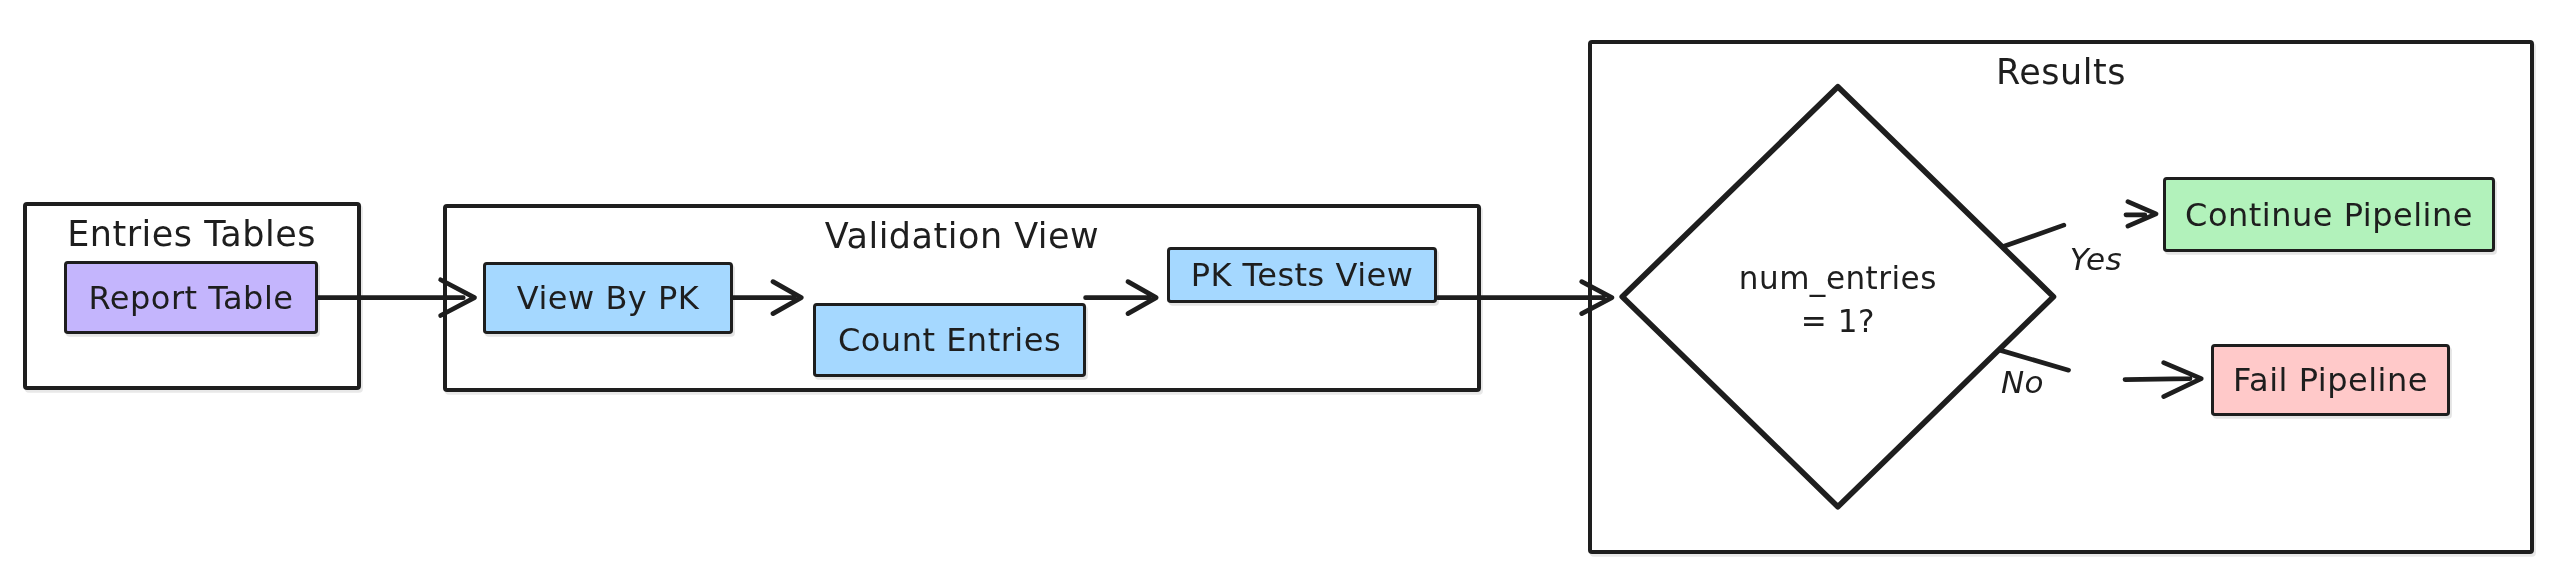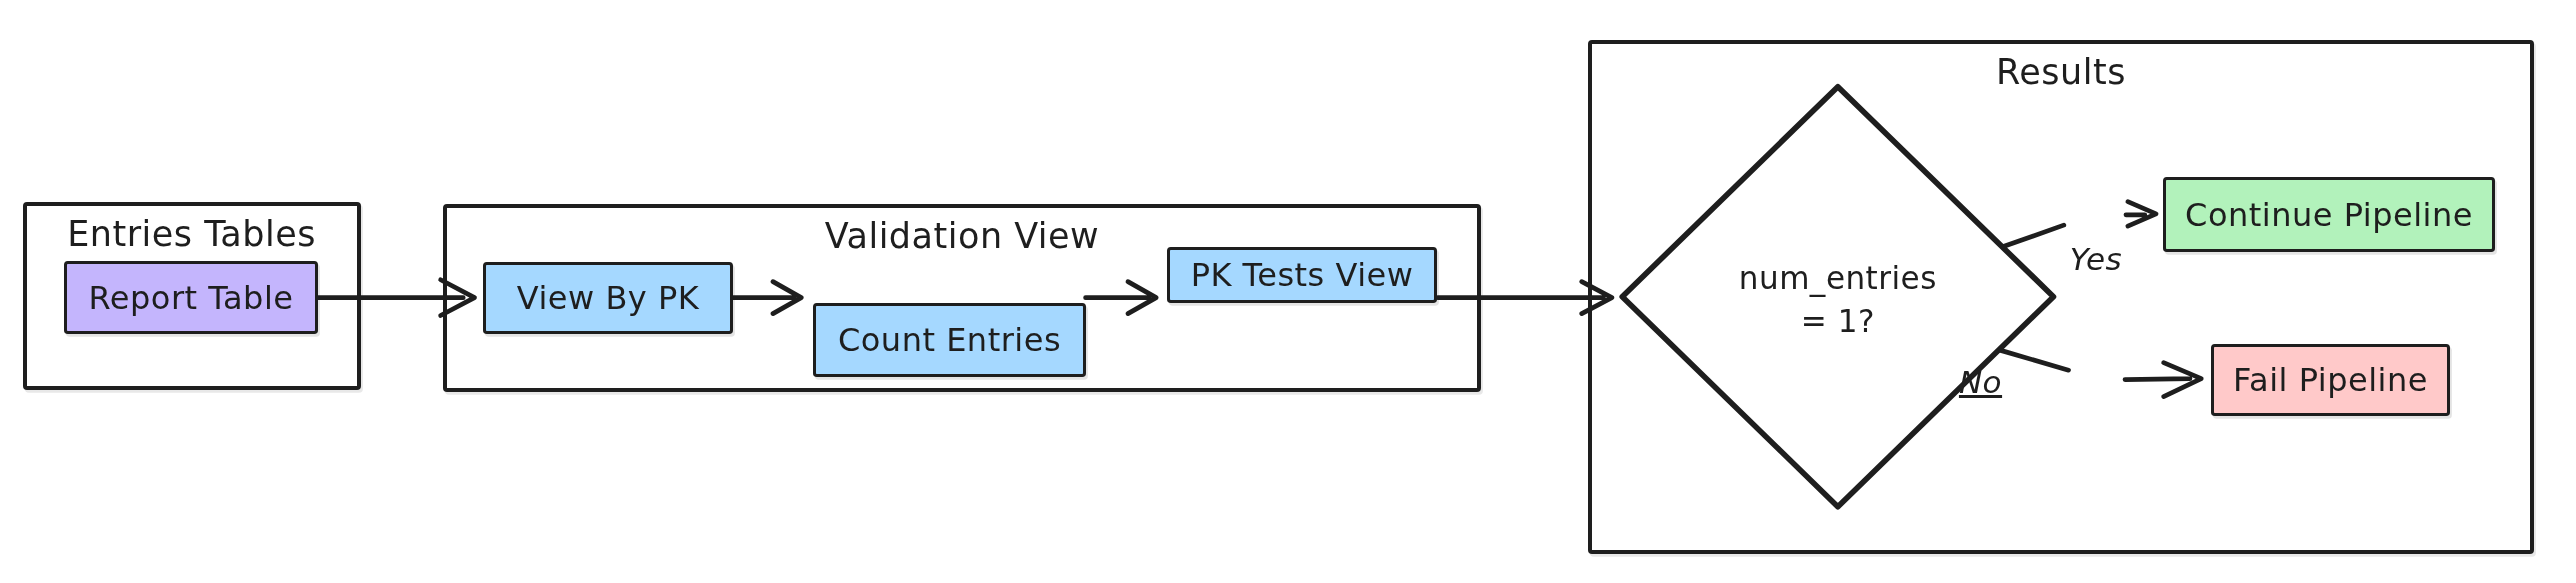--- a/index.html
+++ b/index.html
@@ -61,21 +61,21 @@
   
   .branch-label {
     position: absolute;
     font-size: 31px;
     letter-spacing: 0.5px;
     display: flex; align-items: center; justify-content: center;
     white-space: nowrap;
     font-style: italic;
   }
   .l-yes { left: 2066px; top: 195px; width: 60px; height: 40px; margin-top: 44px; }
-  .l-no  { left: 1955px; top: 363px; width: 51px; height: 38px; text-decoration: underline; }
+  .l-no  { left: 1997px; top: 363px; width: 51px; height: 38px; }
 
   
   svg.overlay {
     position: absolute; inset: 0;
     width: 2576px; height: 584px;
     z-index: 5;
     pointer-events: none;
     color: var(--stroke);
   }
   svg.overlay path, svg.overlay polygon {

